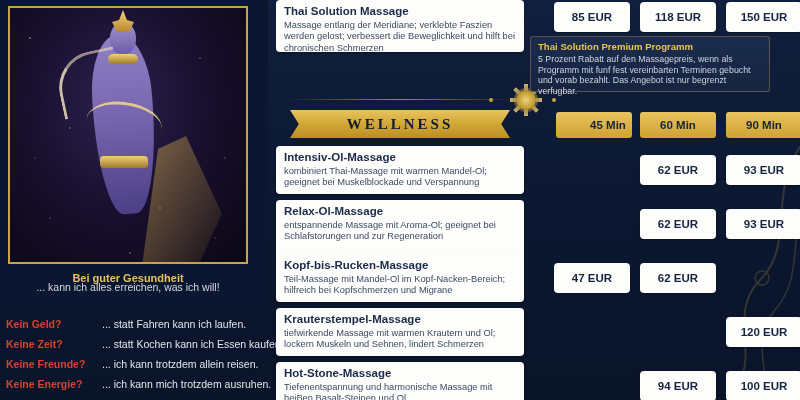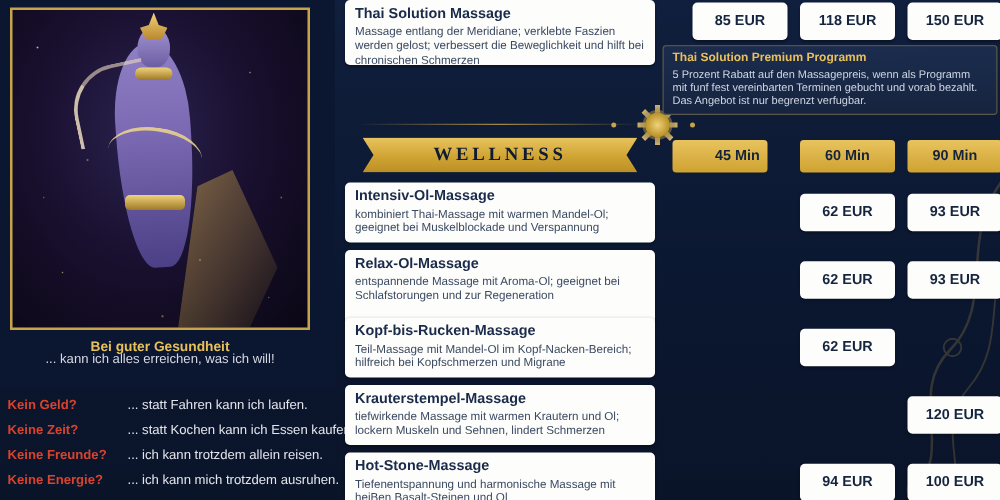--- a/index.html
+++ b/index.html
@@ -238,21 +238,21 @@
     display: flex;
     align-items: center;
     justify-content: center;
     color: #15233c;
     font-size: 11.5px;
     font-weight: bold;
   }
   .promo-box {
     position: absolute;
     left: 6px; top: 36px;
-    width: 268px; height: 56px;
+    width: 240px; height: 56px;
     background: linear-gradient(180deg, #1b2c4e 0%, #16243f 100%);
     border: 1px solid rgba(210,170,80,.35);
     border-radius: 3px;
     padding: 4px 7px;
   }
   .promo-title {
     color: #e9c15c;
     font-size: 9.6px;
     font-weight: bold;
     margin: 0 0 2px 0;
@@ -408,30 +408,31 @@
 
     <div class="price-cell" style="left:30px; top:2px;">85 EUR</div>
     <div class="price-cell" style="left:116px; top:2px;">118 EUR</div>
     <div class="price-cell" style="left:202px; top:2px;">150 EUR</div>
 
     <div class="promo-box">
       <p class="promo-title">Thai Solution Premium Programm</p>
       <p class="promo-text">5 Prozent Rabatt auf den Massagepreis, wenn als Programm mit funf fest vereinbarten Terminen gebucht und vorab bezahlt. Das Angebot ist nur begrenzt verfugbar.</p>
     </div>
 
-    <div class="dur-cell" style="left:14px; top:112px;padding-left:28px;">45 Min</div>
+    <div class="dur-cell" style="left:32px; top:112px;padding-left:28px;">45 Min</div>
     <div class="dur-cell" style="left:116px; top:112px;">60 Min</div>
     <div class="dur-cell" style="left:202px; top:112px;">90 Min</div>
 
     <div class="price-cell" style="left:116px; top:155px;">62 EUR</div>
     <div class="price-cell" style="left:202px; top:155px;">93 EUR</div>
 
     <div class="price-cell" style="left:116px; top:209px;">62 EUR</div>
     <div class="price-cell" style="left:202px; top:209px;">93 EUR</div>
 
+    <div class="price-cell" style="left:30px; top:263px;">47 EUR</div>
     <div class="price-cell" style="left:116px; top:263px;">62 EUR</div>
 
     <div class="price-cell" style="left:202px; top:317px;">120 EUR</div>
 
     <div class="price-cell" style="left:116px; top:371px;">94 EUR</div>
     <div class="price-cell" style="left:202px; top:371px;">100 EUR</div>
   </div>
 
 </div>
 

